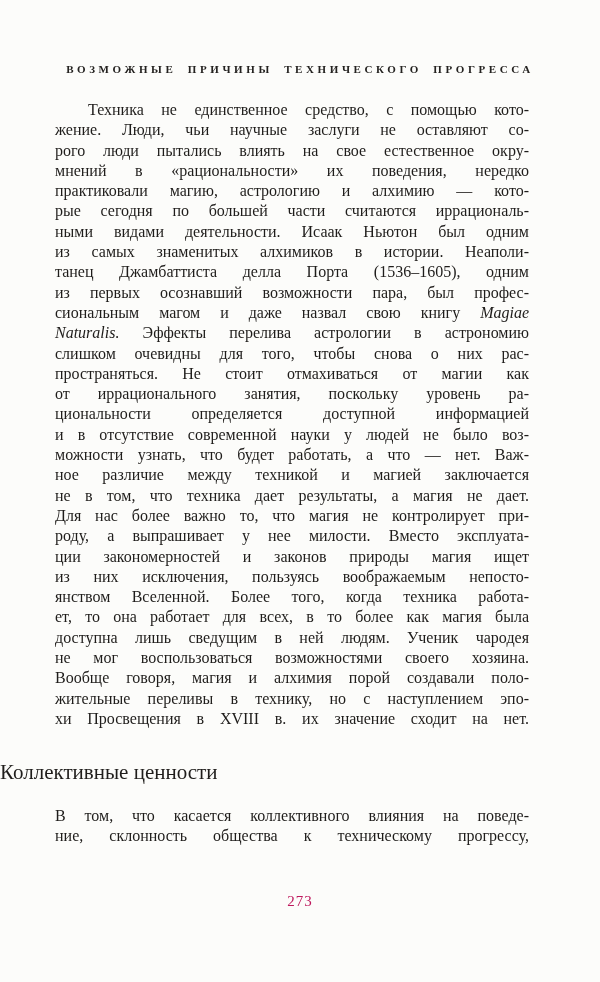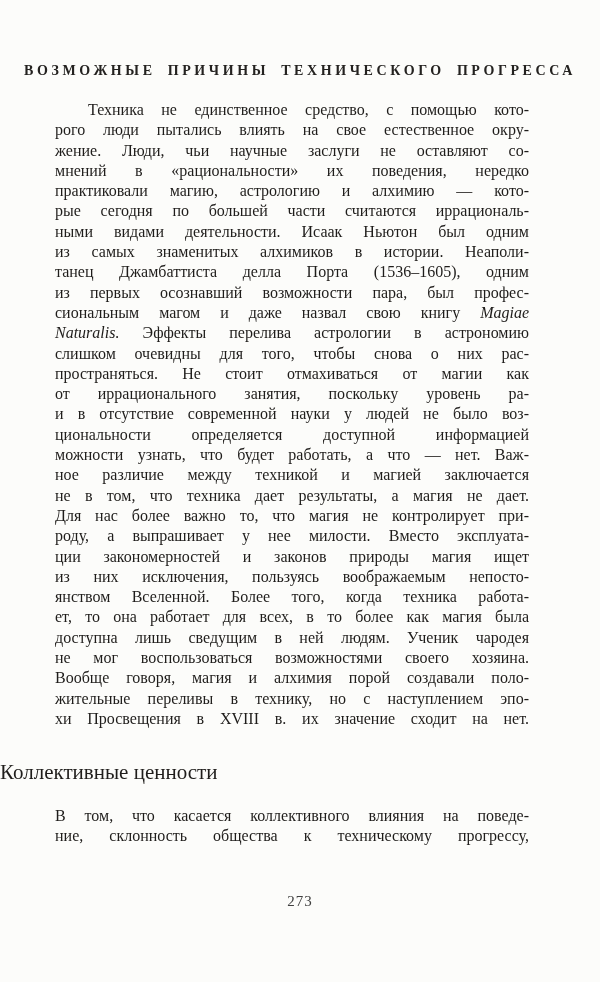--- a/index.html
+++ b/index.html
@@ -11,21 +11,21 @@
     position: relative;
     overflow: hidden;
   }
   .page {
     position: absolute; top: 0; left: 0;
     width: 600px; height: 982px;
   }
   .running-header {
     position: absolute; top: 63px; left: 0; width: 100%;
     text-align: center;
-    font-size: 14px;
+    font-size: 11px;
     font-weight: bold;
     letter-spacing: 3.6px;
     word-spacing: 5px;
     color: #242220;
   }
   .paragraph {
     position: absolute; left: 55px; width: 474px;
   }
   .paragraph-1 { top: 100px; }
   .paragraph-2 { top: 806px; }
@@ -45,48 +45,48 @@
     text-align: left;
     font-size: 21px;
     font-weight: normal;
     color: #1f1d1b;
   }
   .page-number {
     position: absolute; top: 893px; left: 0; width: 100%;
     text-align: center;
     font-size: 15px;
     letter-spacing: 1px;
-    color: #404040;
+    color: #be185d;
   }
 </style>
 </head>
 <body>
 
 <div class="page">
 
   <div class="running-header">ВОЗМОЖНЫЕ ПРИЧИНЫ ТЕХНИЧЕСКОГО ПРОГРЕССА</div>
 
   <div class="paragraph paragraph-1">
       <div class="line indent">Техника не единственное средство, с помощью кото-</div>
+      <div class="line">жение. Люди, чьи научные заслуги не оставляют со-</div>
       <div class="line">рого люди пытались влиять на свое естественное окру-</div>
-      <div class="line">жение. Люди, чьи научные заслуги не оставляют со-</div>
       <div class="line">мнений в «рациональности» их поведения, нередко</div>
       <div class="line">практиковали магию, астрологию и алхимию — кото-</div>
       <div class="line">рые сегодня по большей части считаются иррациональ-</div>
       <div class="line">ными видами деятельности. Исаак Ньютон был одним</div>
       <div class="line">из самых знаменитых алхимиков в истории. Неаполи-</div>
       <div class="line">танец Джамбаттиста делла Порта (1536–1605), одним</div>
       <div class="line">из первых осознавший возможности пара, был профес-</div>
       <div class="line"><span>сиональным магом и даже назвал свою книгу </span><em>Magiae</em></div>
       <div class="line"><em>Naturalis.</em><span> Эффекты перелива астрологии в астрономию</span></div>
       <div class="line">слишком очевидны для того, чтобы снова о них рас-</div>
       <div class="line">пространяться. Не стоит отмахиваться от магии как</div>
       <div class="line">от иррационального занятия, поскольку уровень ра-</div>
+      <div class="line">циональности определяется доступной информацией</div>
       <div class="line">и в отсутствие современной науки у людей не было воз-</div>
-      <div class="line">циональности определяется доступной информацией</div>
       <div class="line">можности узнать, что будет работать, а что — нет. Важ-</div>
       <div class="line">ное различие между техникой и магией заключается</div>
       <div class="line">не в том, что техника дает результаты, а магия не дает.</div>
       <div class="line">Для нас более важно то, что магия не контролирует при-</div>
       <div class="line">роду, а выпрашивает у нее милости. Вместо эксплуата-</div>
       <div class="line">ции закономерностей и законов природы магия ищет</div>
       <div class="line">из них исключения, пользуясь воображаемым непосто-</div>
       <div class="line">янством Вселенной. Более того, когда техника работа-</div>
       <div class="line">ет, то она работает для всех, в то более как магия была</div>
       <div class="line">доступна лишь сведущим в ней людям. Ученик чародея</div>

